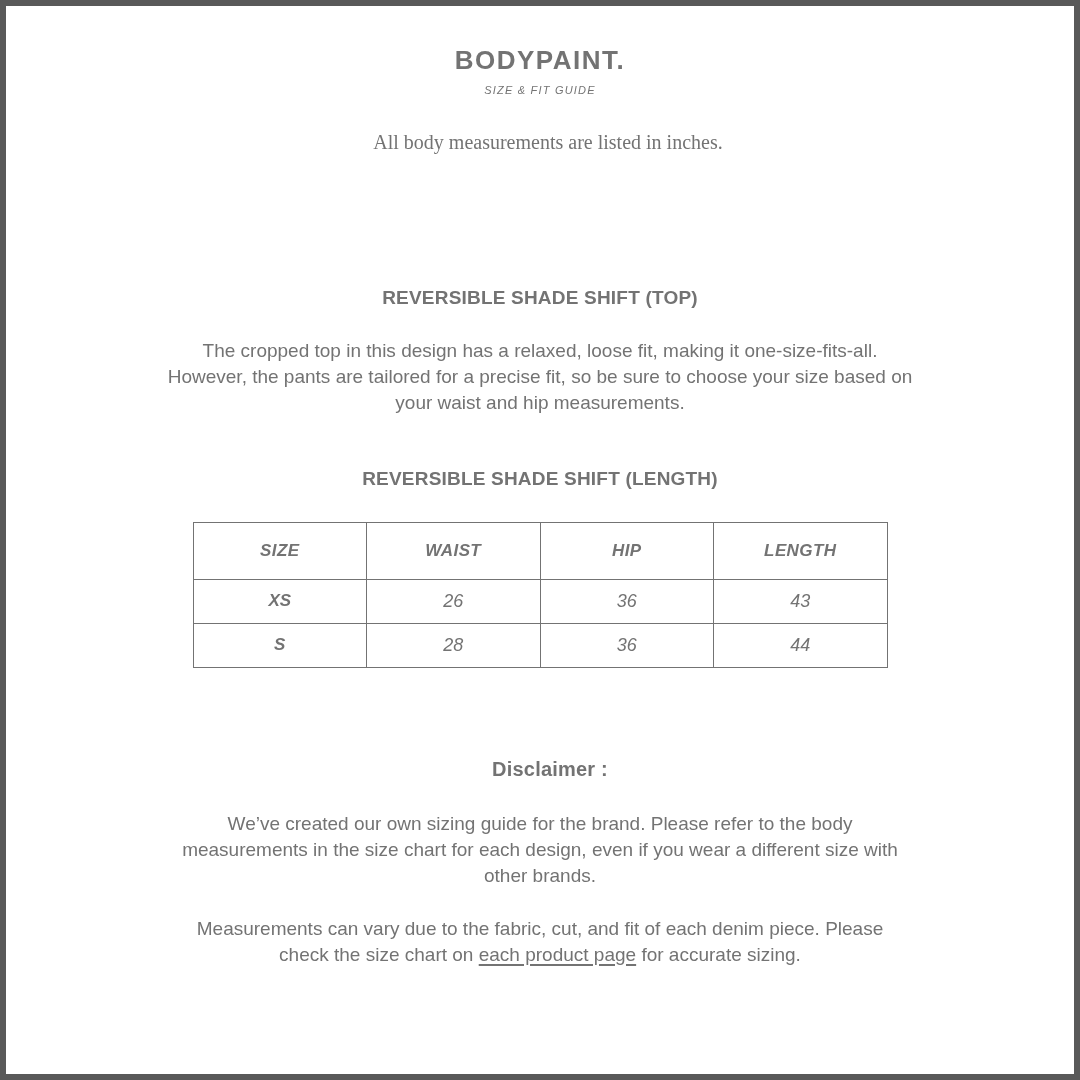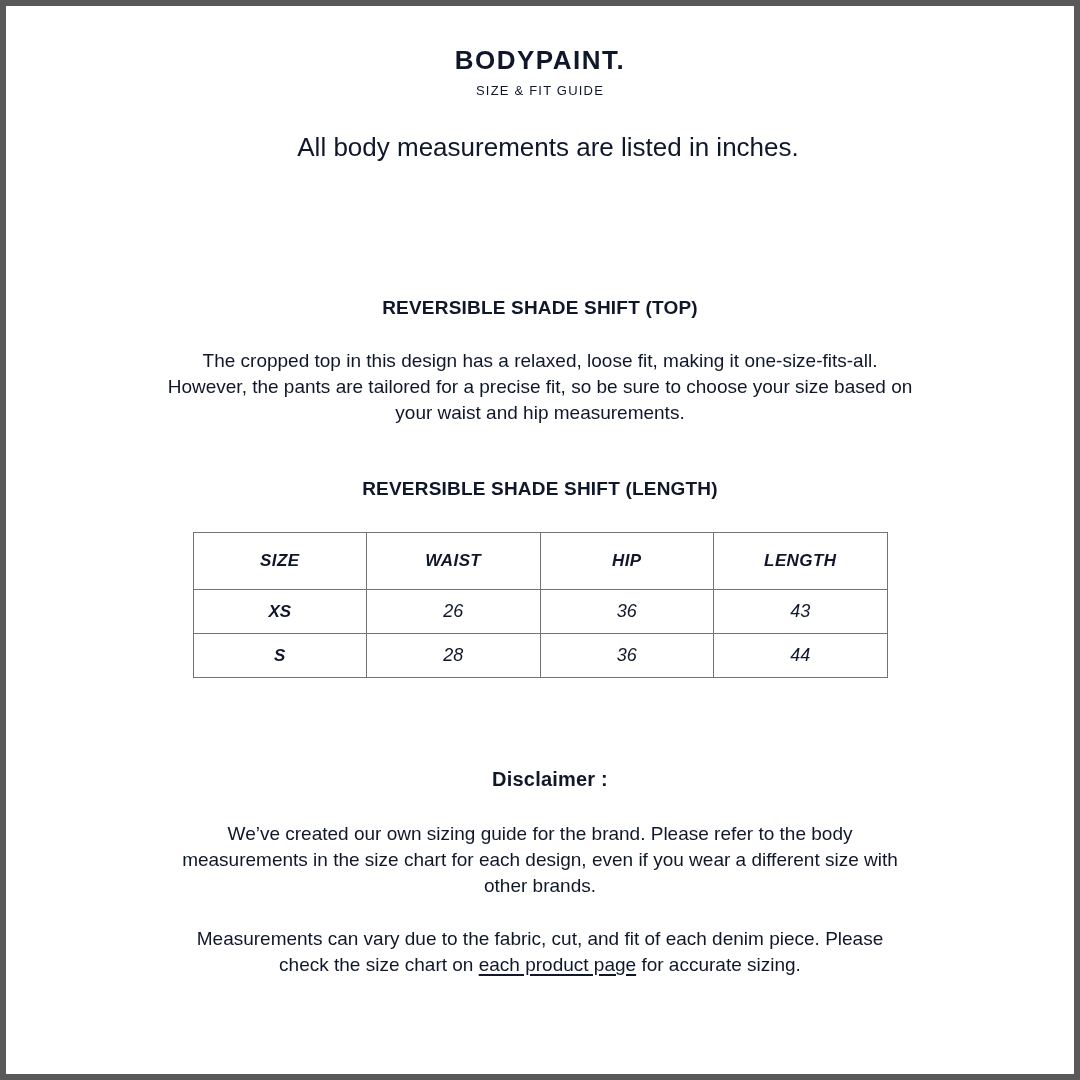--- a/index.html
+++ b/index.html
@@ -4,41 +4,43 @@
 <style>
   html, body { margin: 0; padding: 0; background: #ffffff; }
   .page {
     position: relative;
     width: 1080px;
     height: 1080px;
     box-sizing: border-box;
     border: 6px solid #595959;
     background: #ffffff;
     font-family: "Liberation Sans", sans-serif;
-    color: #0f172a;
+    color: #737373;
     text-align: center;
     overflow: hidden;
   }
   .brand {
     margin: 38px 0 0 0;
     font-size: 26px;
     font-weight: 700;
     letter-spacing: 1.5px;
     line-height: 1.25;
   }
   .subtitle {
     margin-top: 6px;
-    font-size: 13px;
+    font-size: 11px;
     letter-spacing: 1.2px;
     line-height: 1.3;
+    font-style: italic;
   }
   .note {
     margin: 32px 0 0 16px;
-    font-size: 26px;
+    font-size: 20px;
     line-height: 1.3;
+    font-family: Liberation Serif, serif;
   }
   h2 {
     margin: 0;
     font-size: 19px;
     font-weight: 700;
     letter-spacing: 0.2px;
     line-height: 26px;
   }
   .top-heading { margin-top: 130px; }
   .pants-heading { margin-top: 50px; }

